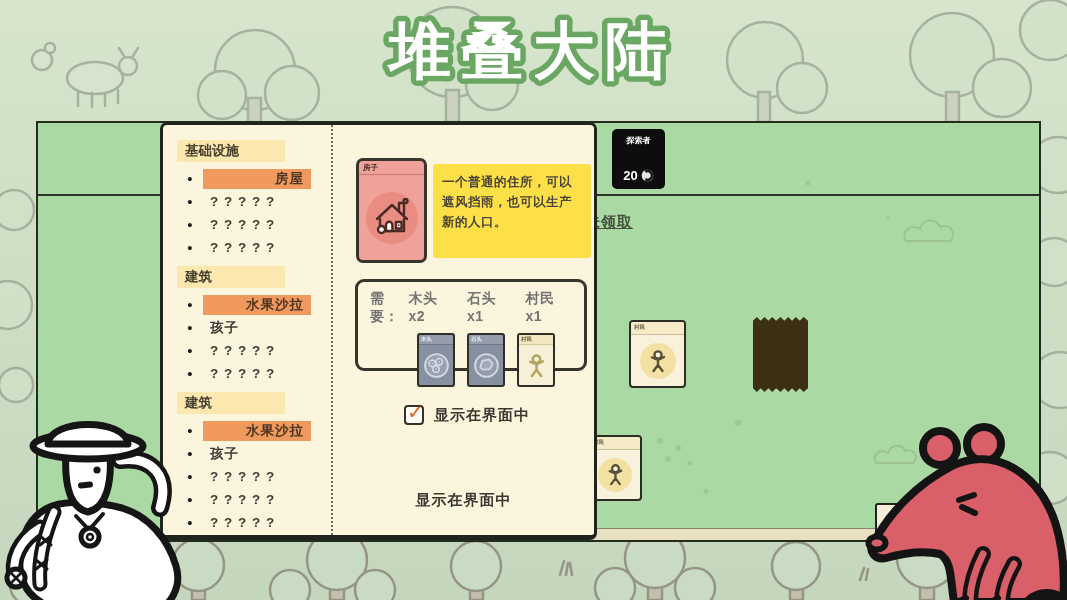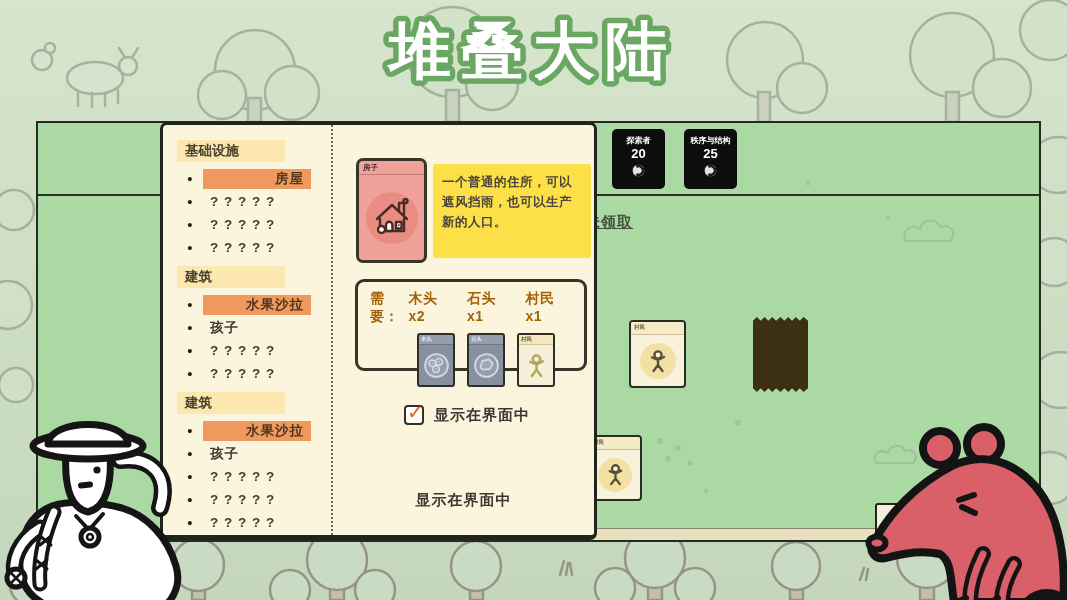--- a/index.html
+++ b/index.html
@@ -15,27 +15,27 @@
   #title-svg{left:0;top:0;z-index:6;}
   
   #game-window{
     left:36px;top:121px;width:1005px;height:421px;box-sizing:border-box;
     background:#abd9a3;border:2px solid #242b21;z-index:10;
   }
   #topbar-divider{left:0;right:0;top:71px;height:2px;background:#2a3127;}
   #bottom-strip{left:0;right:0;bottom:0;height:11px;background:#e8e0bf;border-top:1.5px solid rgba(60,58,45,.55);}
   .pack-card{
     top:6px;width:53px;height:60px;background:#0d0d0d;border-radius:5px;color:#fff;
-    display:flex;flex-direction:column;align-items:center;
+    display:flex;flex-direction:column;align-items:center;justify-content:space-between;
     padding:7px 2px 6px;box-sizing:border-box;cursor:pointer;
   }
   #pack-explorer{left:574px;}
   #pack-order{left:646px;}
   .pack-name{font-size:8px;font-weight:700;text-align:center;line-height:1.2;}
-  .pack-cost{display:flex;align-items:center;gap:3px;font-size:13px;font-weight:700;flex-direction:column;}
+  .pack-cost{display:flex;align-items:center;gap:3px;font-size:13px;font-weight:700;}
   #claim-link{
     left:547px;top:90px;font-size:15px;font-weight:700;color:#44523f;
     text-decoration:underline;letter-spacing:1px;
   }
   
   .board-card{
     box-sizing:border-box;background:#f8f1dc;border:2px solid #2c2c26;border-radius:4px;
     display:flex;flex-direction:column;overflow:hidden;
   }
   #villager-card{left:591px;top:197px;width:57px;height:68px;}
@@ -86,21 +86,21 @@
   #house-card .hc-circle{width:52px;height:52px;border-radius:50%;background:#e98d83;display:flex;align-items:center;justify-content:center;}
   #desc-box{
     left:100px;top:39px;width:158px;height:94px;box-sizing:border-box;
     background:#fde047;border-radius:3px;padding:8px 9px;
     font-size:12.5px;font-weight:700;color:#4a443a;line-height:1.6;letter-spacing:.5px;
   }
   #req-box{
     left:22px;top:154px;width:232px;height:92px;box-sizing:border-box;
     border:3px solid #35352c;border-radius:9px;padding:8px 0 0 12px;
   }
-  #req-labels{display:flex;font-size:14px;font-weight:700;color:#a16207;letter-spacing:.5px;}
+  #req-labels{display:flex;font-size:14px;font-weight:700;color:#737373;letter-spacing:.5px;}
   #req-labels .req-item-label{width:48px;margin-right:16px;}
   #req-cards{display:flex;gap:12px;margin:7px 0 0 47px;}
   .mini-card{width:38px;height:54px;box-sizing:border-box;border:2px solid #2e2e28;border-radius:3px;display:flex;flex-direction:column;overflow:hidden;}
   .mini-card.res{background:#8790a1;}
   .mini-card.vil{background:#f7f0d8;}
   .mini-title{height:10px;font-size:5.5px;font-weight:700;padding:1px 0 0 2px;box-sizing:border-box;}
   .mini-card.res .mini-title{color:#e8ecf2;background:rgba(255,255,255,.12);border-bottom:1px solid rgba(0,0,0,.25);}
   .mini-card.vil .mini-title{color:#6d6344;background:#f2e7c0;border-bottom:1px solid #d6c896;}
   .mini-body{flex:1;display:flex;align-items:center;justify-content:center;}
   #checkbox-row{left:71px;top:280px;display:flex;align-items:center;gap:10px;cursor:pointer;}
@@ -233,30 +233,20 @@
     </g>
   </svg>
 
   <div id="bottom-strip" class="abs"></div>
   <div id="topbar-divider" class="abs"></div>
 
   <div id="pack-explorer" class="pack-card abs">
     <div class="pack-name">探索者</div>
     <div class="pack-cost">
       <span>20</span>
-      <svg width="13" height="13" viewBox="0 0 12 12">
-          <circle cx="6" cy="6" r="5.4" fill="#e3e3e3"></circle>
-          <path d="M4 2.6 a4 4 0 1 1 0 6.8" fill="none" stroke="#1a1a1a" stroke-width="2.4"></path>
-        </svg>
-    </div>
-  </div>
-  <div id="pack-order" class="pack-card abs">
-    <div class="pack-name">秩序与结构</div>
-    <div class="pack-cost">
-      <span>25</span>
       <svg width="13" height="13" viewBox="0 0 12 12">
           <circle cx="6" cy="6" r="5.4" fill="#e3e3e3"></circle>
           <path d="M4 2.6 a4 4 0 1 1 0 6.8" fill="none" stroke="#1a1a1a" stroke-width="2.4"></path>
         </svg>
     </div>
   </div>
 
   <div id="claim-link" class="abs">未领取</div>
 
   <div id="villager-card" class="board-card abs">

